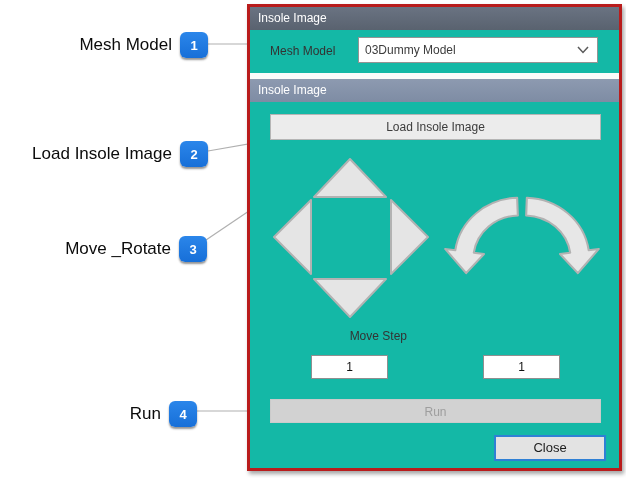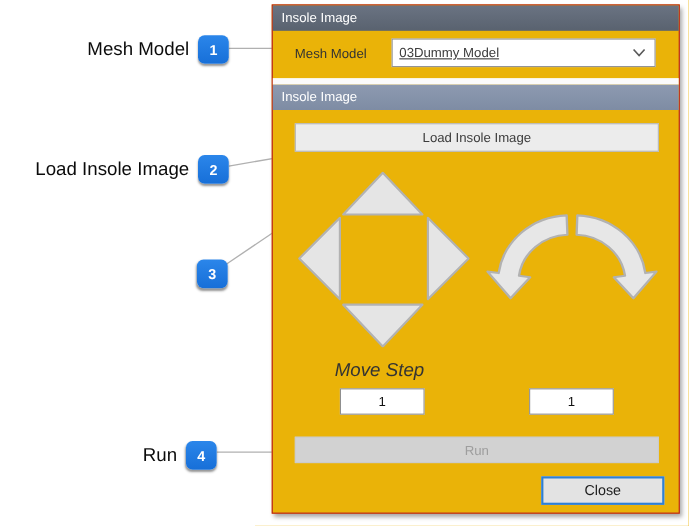--- a/index.html
+++ b/index.html
@@ -21,39 +21,39 @@
     background:linear-gradient(#2b86ea,#176fd8);
     box-shadow:0 2px 2px rgba(20,20,20,.45);
     color:#fff;font-size:13px;font-weight:bold;
     display:flex;align-items:center;justify-content:center;
   }
   #connector-overlay{position:absolute;left:0;top:0;pointer-events:none;}
 
   
   .dialog{
     position:absolute;left:247px;top:4px;width:369px;height:461px;
-    background:#eab308;border:1px solid #b91c1c;
+    background:#14b8a6;border:3px solid #b91c1c;
     box-shadow:2px 3px 4px rgba(0,0,0,.35);
   }
   .hdr{
     position:absolute;left:0;width:100%;height:23px;
     color:#fff;font-size:12px;line-height:23px;padding-left:8px;box-sizing:border-box;
   }
   .hdr1{top:0;background:linear-gradient(#6a7382,#59626f);}
   .gapstrip{position:absolute;left:0;top:66px;width:100%;height:6px;background:#fbfbfb;}
   .hdr2{top:72px;background:linear-gradient(#8d9ab0,#7e8ca4);}
 
   .fieldlabel{position:absolute;font-size:12px;color:#333;}
   #mesh-label{left:20px;top:37px;}
 
   .combo{
     position:absolute;left:108px;top:30px;width:240px;height:26px;box-sizing:border-box;
     background:#fff;border:1px solid #949494;
     display:flex;align-items:center;justify-content:space-between;
-    padding:0 8px 0 6px;font-size:12px;color:#3c3c3c;cursor:default;text-decoration:underline;
+    padding:0 8px 0 6px;font-size:12px;color:#3c3c3c;cursor:default;
   }
 
   .btn{
     position:absolute;box-sizing:border-box;text-align:center;font-size:12px;cursor:default;
   }
   #load-btn{
     left:20px;top:107px;width:331px;height:26px;line-height:24px;
     background:#ececec;border:1px solid #b5b5b5;color:#3c3c3c;
   }
   #run-btn{
@@ -61,21 +61,21 @@
     background:#d2d2d2;border:1px solid #cbcbcb;color:#9e9e9e;
   }
   #close-btn{
     left:234px;top:428px;width:112px;height:26px;line-height:22px;
     background:#e3e3e3;border:2px solid #2f80d5;color:#1c1c1c;font-size:13px;margin-left:10px;
   }
 
   #move-control{position:absolute;left:23px;top:151px;}
   #rotate-control{position:absolute;left:191px;top:181px;}
 
-  .steplabel{position:absolute;top:322px;width:120px;text-align:center;font-size:17px;color:#333;font-style:italic;}
+  .steplabel{position:absolute;top:322px;width:120px;text-align:right;font-size:12px;color:#333;}
   #move-step-label{left:37px;}
   #rotation-step-label{left:210px;}
 
   .stepinput{
     position:absolute;top:348px;width:77px;height:24px;box-sizing:border-box;
     border:1px solid #8f8f8f;background:#fff;text-align:center;
     font-size:12px;color:#111;font-family:"Liberation Sans",sans-serif;
   }
   #move-step-input{left:61px;}
   #rotation-step-input{left:233px;}
@@ -95,20 +95,21 @@
 
 <div class="callout" style="top:31px;right:418px;">
   <span class="lbl">Mesh Model</span>
   <span class="badge">1</span>
 </div>
 <div class="callout" style="top:140px;right:418px;">
   <span class="lbl">Load Insole Image</span>
   <span class="badge">2</span>
 </div>
 <div class="callout" style="top:235px;right:419px;">
+  <span class="lbl">Move _Rotate</span>
   <span class="badge">3</span>
 </div>
 <div class="callout" style="top:400px;right:429px;">
   <span class="lbl">Run</span>
   <span class="badge">4</span>
 </div>
 
 <div class="dialog">
 
   <div class="hdr hdr1">Insole Image</div>

